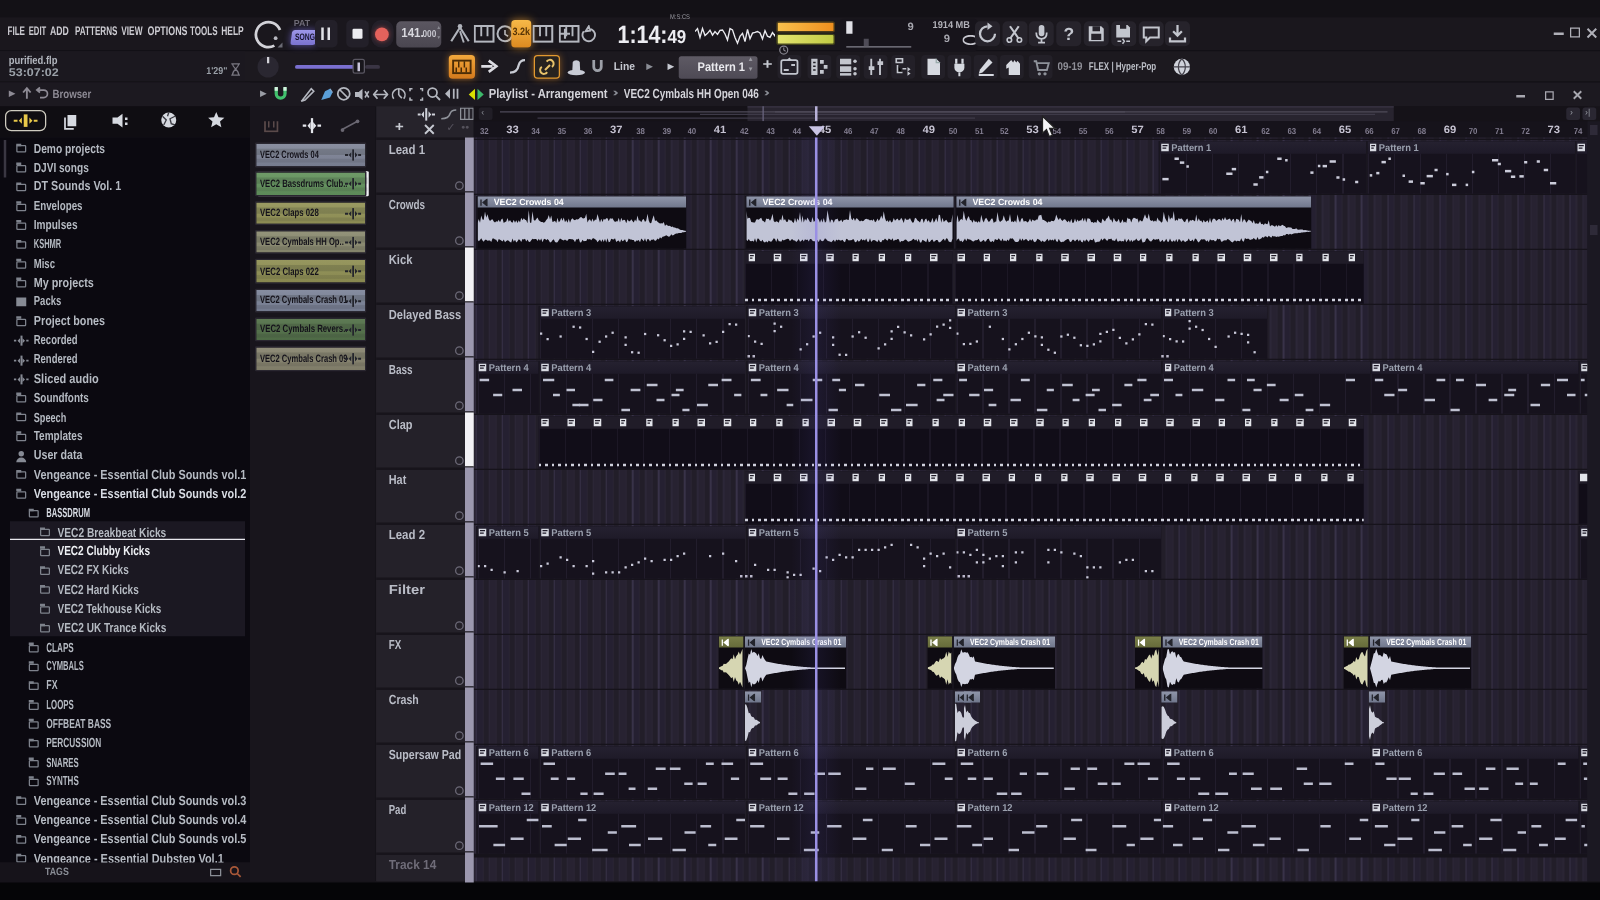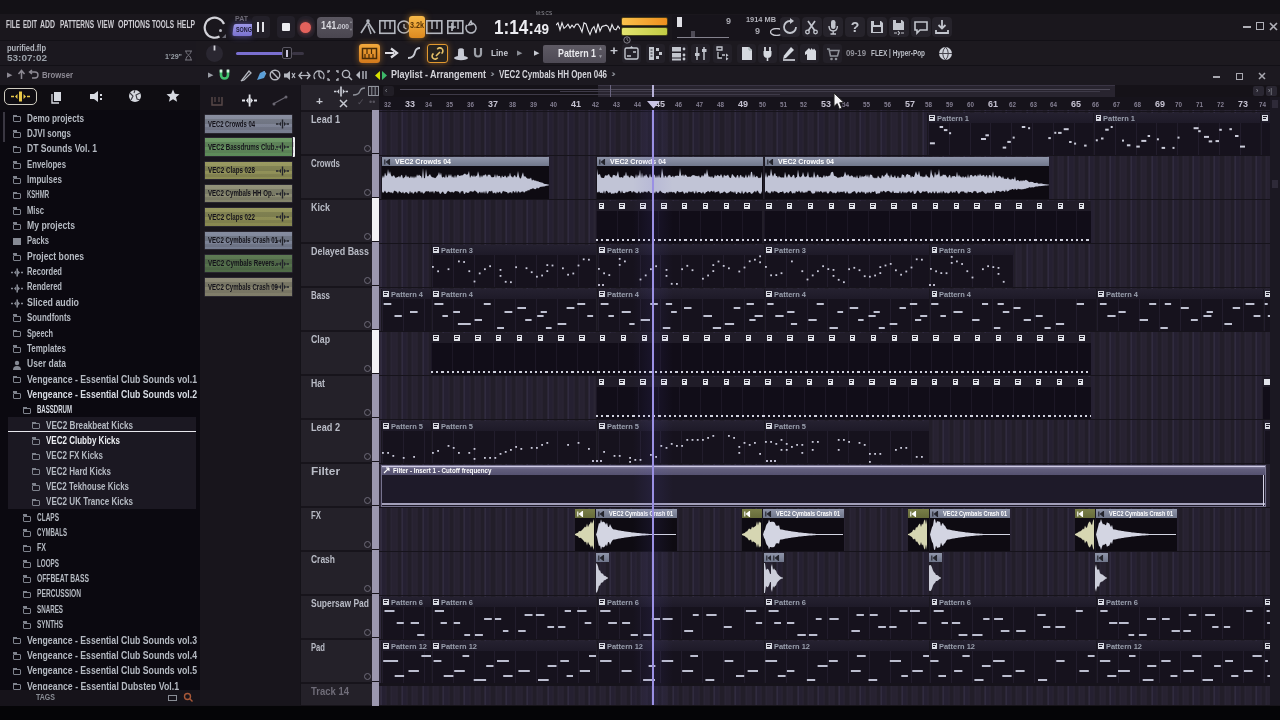--- a/index.html
+++ b/index.html
@@ -1883,30 +1883,20 @@
     </div>
 <div class="abs" style="left:1259.8px;top:112.5px;width:10.2px;height:42.0px;background:#16121d;border-left:1px solid #1a1720;overflow:hidden">
       <div class="abs" style="left:0;top:0;width:100%;height:10px;background:linear-gradient(#252130,#1e1a28)">
         <div class="abs" style="left:1.5px;top:2px;width:5.5px;height:6px;background:#d8dae2">
           <div class="abs" style="left:1px;top:1.2px;width:3.5px;height:1px;background:#1e1a28"></div>
           <div class="abs" style="left:1px;top:3.4px;width:2.5px;height:1px;background:#1e1a28"></div>
         </div>
       </div>
       <div class="abs" style="left:0;top:10px;width:100%;height:32px;background:repeating-linear-gradient(90deg,#221d2c 0,#221d2c 1px,transparent 1px,transparent 20.83px)"></div>
     </div>
-<div class="abs" style="left:380.6px;top:464.5px;width:885.4px;height:42.0px;background:#1e1a29;border:1px solid #76728e;overflow:hidden">
-      <div class="abs" style="left:0;top:0;width:100%;height:9px;background:linear-gradient(#8c88a8 0%,#625e7c 35%,#555170 100%)"></div>
-      <div class="abs" style="left:0;top:0.5px;width:100%;height:1px;background:#cfcbe4"></div>
-      <svg class="abs" style="left:1px;top:1.5px" width="8" height="7" viewBox="0 0 8 7">
-        <path d="M1 6 L6 1 M6 1 h-3 M6 1 v3" stroke="#fff" stroke-width="1.1" fill="none"></path>
-      </svg>
-      <div class="txt" style="left:11px;top:0.5px;font-size:8px;font-weight:bold;color:#ffffff;transform:scaleX(0.78);transform-origin:0 0">Filter - Insert 1 - Cutoff frequency</div>
-      <div class="abs" style="left:0;bottom:1px;width:100%;height:1.6px;background:#a3a0ba"></div>
-      <div class="abs" style="right:0.5px;top:9px;width:1.6px;height:34px;background:#d8d5e8"></div>
-    </div>
 <div class="abs" style="left:592px;top:460px;width:2px;height:2px;background:#bbb8cc"></div>
 <div class="abs" style="left:596px;top:460px;width:2px;height:2px;background:#bbb8cc"></div>
 <div class="abs" style="left:600px;top:460px;width:2px;height:2px;background:#bbb8cc"></div>
 <div class="abs" style="left:766px;top:460px;width:2px;height:2px;background:#bbb8cc"></div>
 <div class="abs" style="left:770px;top:460px;width:2px;height:2px;background:#bbb8cc"></div>
 <div class="abs" style="left:774px;top:460px;width:2px;height:2px;background:#bbb8cc"></div>
 <div class="abs" style="left:598px;top:284px;width:2px;height:2px;background:#b9b6c8"></div>
 <div class="abs" style="left:602px;top:284px;width:2px;height:2px;background:#b9b6c8"></div>
 <div class="abs" style="left:929px;top:284px;width:2px;height:2px;background:#b9b6c8"></div>
 <div class="abs" style="left:933px;top:284px;width:2px;height:2px;background:#b9b6c8"></div>

